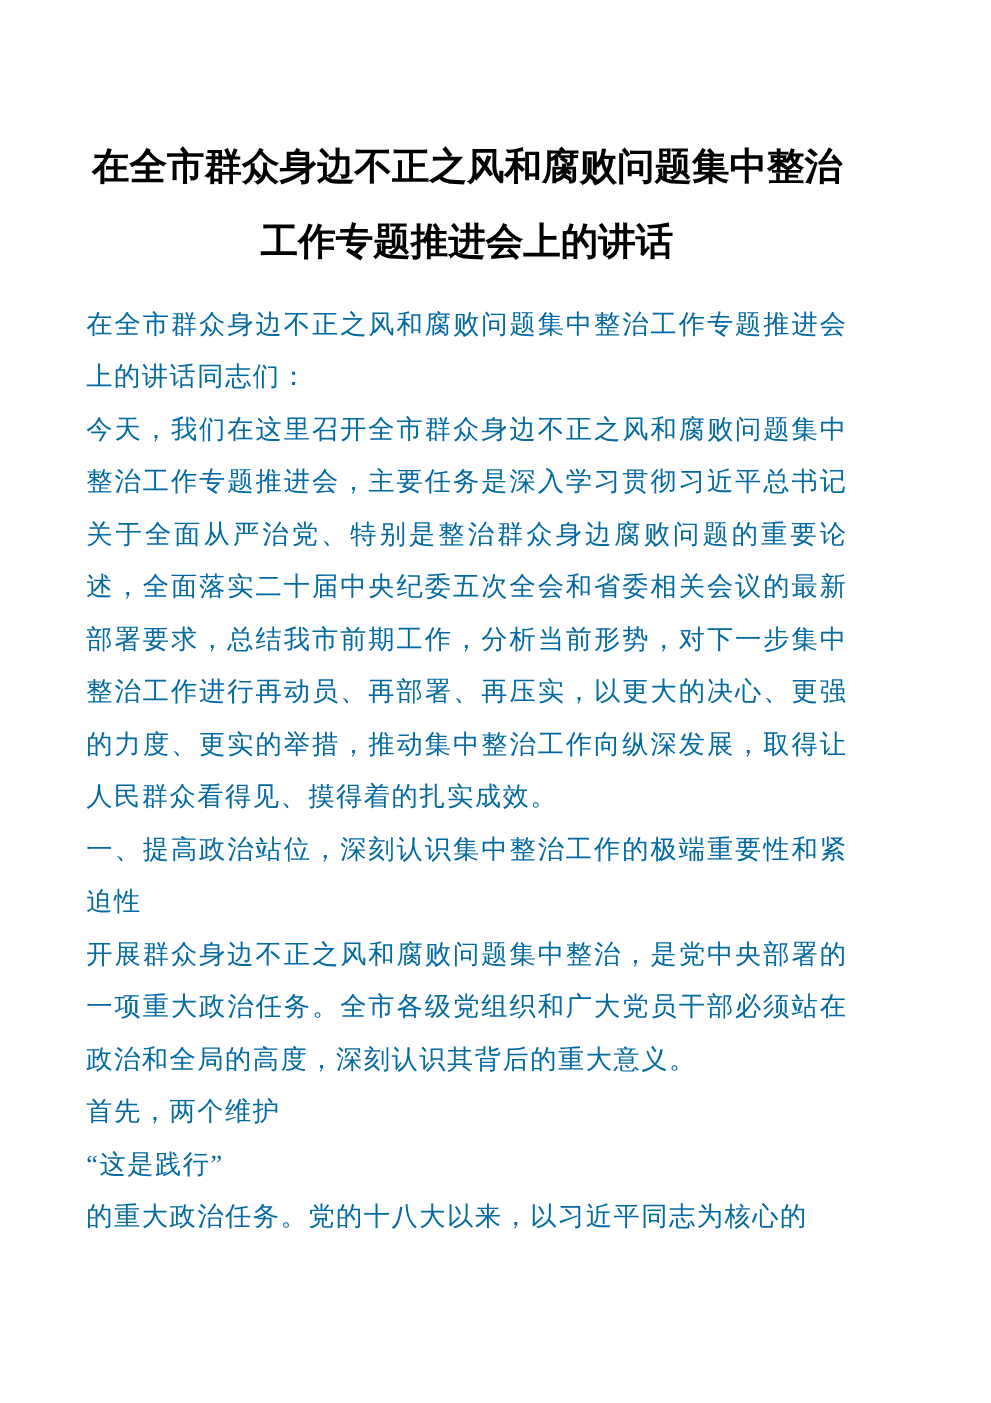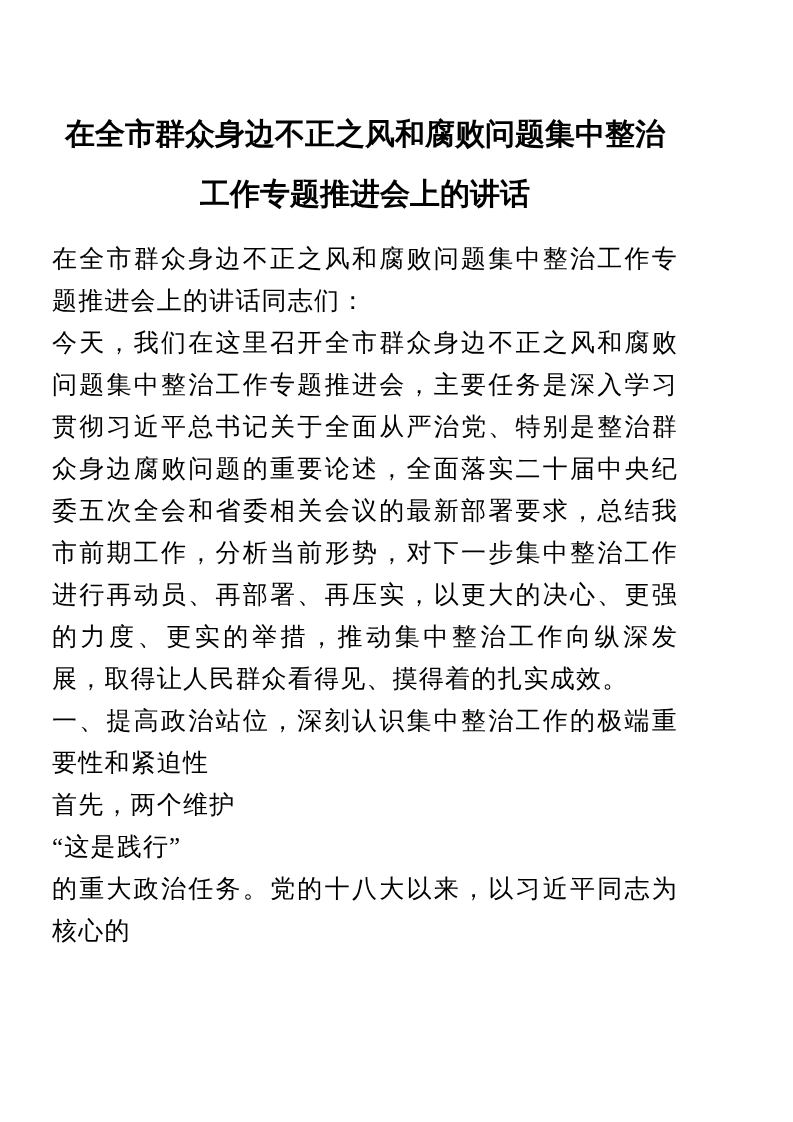--- a/index.html
+++ b/index.html
@@ -6,56 +6,57 @@
     margin: 0;
     padding: 0;
     background: #ffffff;
   }
   .page {
     position: relative;
     width: 793px;
     height: 1122px;
     background: #ffffff;
     box-sizing: border-box;
-    padding: 104px 115px 0 52px;
+    padding: 104px 115px 0 69px;
     overflow: hidden;
     font-family: "Liberation Serif", "DejaVu Serif", serif;
   }
   .doc-title {
     margin: 0 0 14px 0;
     font-size: 30px;
     line-height: 60px;
     font-weight: bold;
     text-align: center;
     color: #000000;
     letter-spacing: 0px;
   }
   .doc-body {
     color: #1c1c1c;
   }
   .doc-body p.para {
     margin: 0;
-    font-size: 25px;
+    font-size: 21px;
     line-height: 42px;
     letter-spacing: 1.2px;
     text-align: justify;
     text-justify: inter-character;
     text-align-last: left;
     word-break: break-all;
-    color: #000000;
+    color: #0369a1;
   }
 </style>
 </head>
 <body>
 
 <div class="page">
   <h1 class="doc-title">在全市群众身边不正之风和腐败问题集中整治工作专题推进会上的讲话</h1>
 
   <div class="doc-body">
 
   <p class="para">在全市群众身边不正之风和腐败问题集中整治工作专题推进会上的讲话同志们：</p>
       <p class="para">今天，我们在这里召开全市群众身边不正之风和腐败问题集中整治工作专题推进会，主要任务是深入学习贯彻习近平总书记关于全面从严治党、特别是整治群众身边腐败问题的重要论述，全面落实二十届中央纪委五次全会和省委相关会议的最新部署要求，总结我市前期工作，分析当前形势，对下一步集中整治工作进行再动员、再部署、再压实，以更大的决心、更强的力度、更实的举措，推动集中整治工作向纵深发展，取得让人民群众看得见、摸得着的扎实成效。</p>
       <p class="para">一、提高政治站位，深刻认识集中整治工作的极端重要性和紧迫性</p>
+      <p class="para">开展群众身边不正之风和腐败问题集中整治，是党中央部署的一项重大政治任务。全市各级党组织和广大党员干部必须站在政治和全局的高度，深刻认识其背后的重大意义。</p>
       <p class="para">首先，两个维护</p>
       <p class="para">“这是践行”</p>
       <p class="para">的重大政治任务。党的十八大以来，以习近平同志为核心的</p>
     </div>
 </div>
 
 </body></html>

